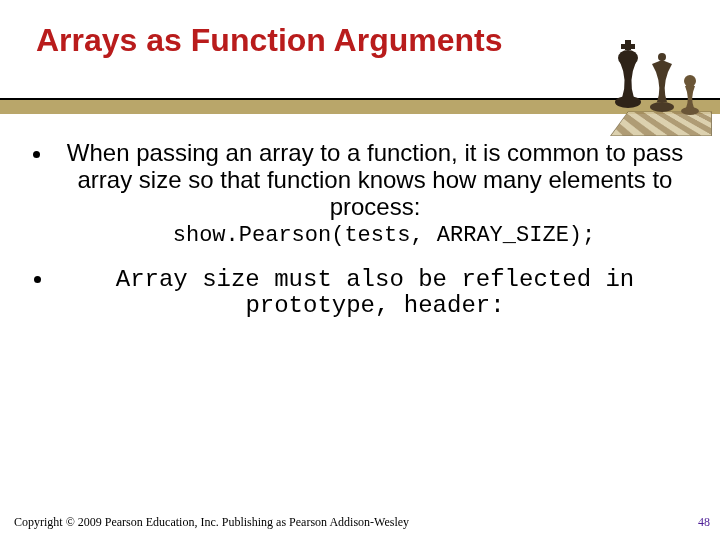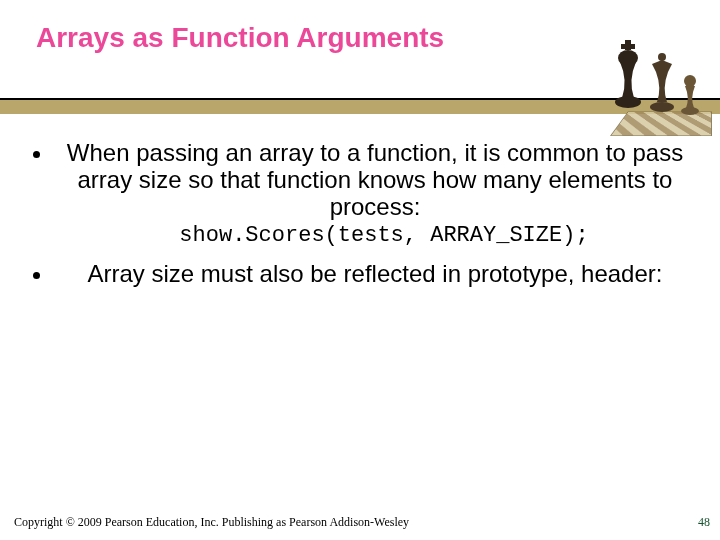--- a/index.html
+++ b/index.html
@@ -19,23 +19,23 @@
     position: relative;
     box-sizing: border-box;
   }
   .title-area {
     position: relative;
     padding: 22px 0 0 36px;
     height: 100px;
     box-sizing: border-box;
   }
   .title {
-    font-size: 28px;
+    font-size: 32px;
     font-weight: bold;
-    color: #ec4899;
+    color: #b91c1c;
     letter-spacing: 0px;
   }
   .band {
     position: absolute;
     left: 0;
     right: 0;
     top: 100px;
     height: 14px;
     background: #b9a66a;
   }
@@ -89,21 +89,22 @@
     list-style: disc;
     margin: 0;
     padding-left: 26px;
   }
   ul.body > li {
     font-size: 24px;
     line-height: 1.12;
     margin-bottom: 2px;
   }
   ul.body > li.second {
-    margin-top: 12px;
+    margin-top: 18px;
+    font-family: Liberation Mono, monospace;
   }
   .code {
     font-family: "Courier New", Courier, monospace;
     font-size: 22px;
     white-space: pre;
     margin: 2px 0 4px 44px;
     line-height: 1.18;
   }
   .code.block2 {
     margin-left: 30px;
@@ -115,21 +116,21 @@
     font-family: "Times New Roman", Times, serif;
     font-size: 12px;
     color: #000;
   }
   .pagenum {
     position: absolute;
     right: 10px;
     bottom: 10px;
     font-family: "Times New Roman", Times, serif;
     font-size: 12px;
-    color: #14532d;
+    color: #4c1d95;
   }
 </style>
 </head>
 <body>
 
 <div class="slide">
 
   <div class="title-area">
     <div class="title">Arrays as Function Arguments</div>
   </div>
@@ -169,21 +170,21 @@
       </svg>
     </div>
   </div>
 
   <div class="content">
     <ul class="body">
       <li>
         <span>When passing an array to a function, it is common to pass array size so that function knows how many elements to process:</span>
       </li>
     </ul>
-    <div class="code">show.Scores(tests, ARRAY_SIZE);</div>
+    <div class="code">show.Pearson(tests, ARRAY_SIZE);</div>
     <ul class="body">
       <li class="second">
         <span>Array size must also be reflected in prototype, header:</span>
       </li>
     </ul>
   </div>
 
   <div class="footer">Copyright © 2009 Pearson Education, Inc. Publishing as Pearson Addison-Wesley</div>
   <div class="pagenum">48</div>
 

